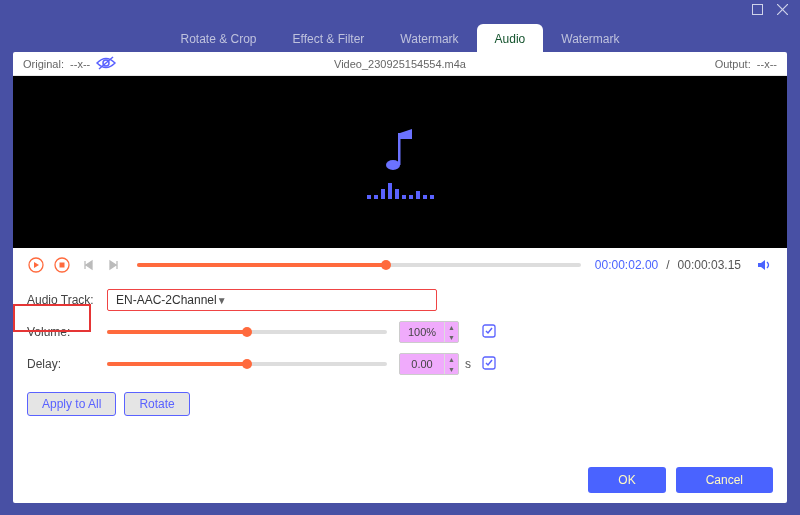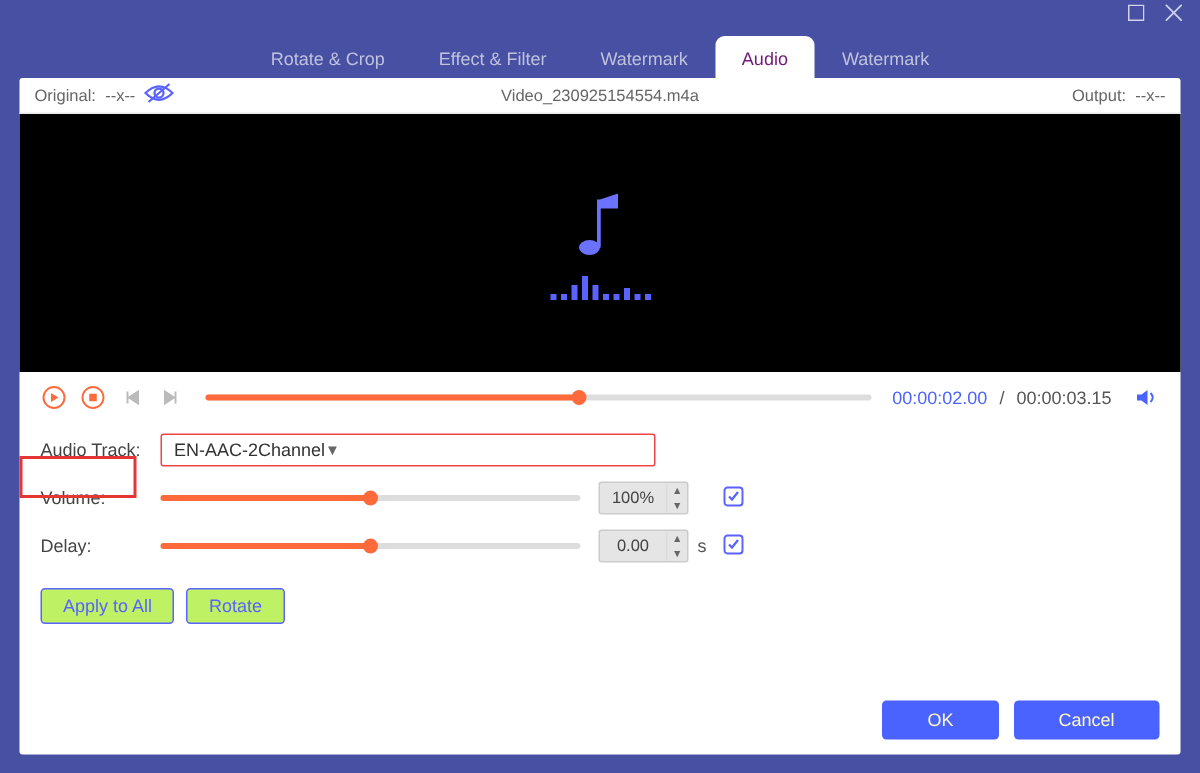--- a/index.html
+++ b/index.html
@@ -1,21 +1,21 @@
 <!DOCTYPE html>
 <html><head>
 <meta charset="utf-8">
 <style>
   * { box-sizing: border-box; margin: 0; padding: 0; font-family: -apple-system, BlinkMacSystemFont, "Segoe UI", Arial, sans-serif; }
   body { width: 800px; height: 515px; background: #4850a4; overflow: hidden; }
   .titlebar { height: 20px; display: flex; justify-content: flex-end; align-items: center; padding: 0 12px; gap: 14px; color: #d0d3ea; }
   .titlebar svg { cursor: pointer; }
   .tabs { height: 32px; display: flex; align-items: flex-end; justify-content: center; gap: 0; }
   .tab { padding: 8px 18px 6px; font-size: 12px; color: #bfc2dd; cursor: pointer; border-radius: 6px 6px 0 0; }
-  .tab.active { background: #fff; color: #701a75; }
+  .tab.active { background: #fff; color: #14532d; }
   .panel { position: absolute; left: 13px; right: 13px; top: 52px; bottom: 12px; background: #fff; border-radius: 2px; display: flex; flex-direction: column; }
   .filebar { height: 24px; display: flex; align-items: center; font-size: 11px; color: #666; position: relative; border-bottom: 1px solid #e8e8e8; }
   .filebar .orig { position: absolute; left: 10px; display: flex; align-items: center; gap: 6px; }
   .filebar .fname { width: 100%; text-align: center; }
   .filebar .outp { position: absolute; right: 10px; }
   .preview { height: 172px; background: #000; margin: 0; display: flex; align-items: center; justify-content: center; }
   .eq { display: flex; gap: 3px; align-items: flex-end; justify-content: center; margin-top: 6px; }
   .eq div { width: 4px; background: #5a62ff; }
   .controls { padding: 8px 14px 0; }
   .playrow { display: flex; align-items: center; gap: 8px; font-size: 12px; }
@@ -26,29 +26,29 @@
   .track .thumb { position: absolute; top: 50%; width: 10px; height: 10px; background: #ff6a3d; border-radius: 50%; transform: translate(-50%, -50%); }
   .time-cur { color: #4a63ff; }
   .time-dur { color: #555; }
   .form { padding: 10px 14px 6px; font-size: 12px; color: #444; }
   .row { display: flex; align-items: center; height: 32px; }
   .lbl { width: 80px; }
   .select { flex: 0 0 330px; height: 22px; border: 1px solid #ef4444; border-radius: 2px; display: flex; align-items: center; padding: 0 8px; color: #333; cursor: pointer; background: #fff; }
   .slider { width: 280px; height: 4px; background: #ddd; position: relative; border-radius: 2px; }
   .slider .fill { position: absolute; left: 0; top: 0; bottom: 0; background: #ff6a3d; border-radius: 2px; }
   .slider .thumb { position: absolute; top: 50%; width: 10px; height: 10px; background: #ff6a3d; border-radius: 50%; transform: translate(-50%, -50%); }
-  .numbox { width: 60px; height: 22px; border: 1px solid #ccc; border-radius: 2px; display: flex; align-items: center; margin-left: 12px; background: #e5e5e5; justify-content: center; }
+  .numbox { width: 60px; height: 22px; border: 1px solid #ccc; border-radius: 2px; display: flex; align-items: center; margin-left: 12px; background: #f0abfc; justify-content: center; }
   .numbox .val { flex: 1; text-align: center; font-size: 11px; }
   .spinners { width: 14px; display: flex; flex-direction: column; border-left: 1px solid #ddd; }
   .spinners div { height: 10px; display: flex; align-items: center; justify-content: center; font-size: 7px; color: #666; cursor: pointer; }
   .unit { margin-left: 6px; color: #555; width: 10px; }
   .rst { margin-left: 6px; color: #5a62ff; cursor: pointer; }
   .highlight { position: absolute; border: 2px solid #e53535; pointer-events: none; }
   .btnrow { padding: 6px 14px; display: flex; gap: 8px; }
-  .btn-outline { border: 1px solid #5a62ff; color: #5a62ff; background: #bef264; padding: 4px 14px; font-size: 12px; border-radius: 3px; cursor: pointer; }
+  .btn-outline { border: 1px solid #5a62ff; color: #5a62ff; background: #e5e5e5; padding: 4px 14px; font-size: 12px; border-radius: 3px; cursor: pointer; }
   .footer { position: absolute; bottom: 10px; right: 14px; display: flex; gap: 10px; }
   .btn-primary { background: #4a63ff; color: #fef9c3; border: none; padding: 6px 30px; font-size: 12px; border-radius: 3px; cursor: pointer; }
 </style>
 </head>
 <body>
 
 <div class="titlebar">
   <span><svg width="11" height="11">
         <rect x="0.5" y="0.5" width="10" height="10" fill="none" stroke="#d0d3ea" stroke-width="1"></rect>
       </svg></span>

